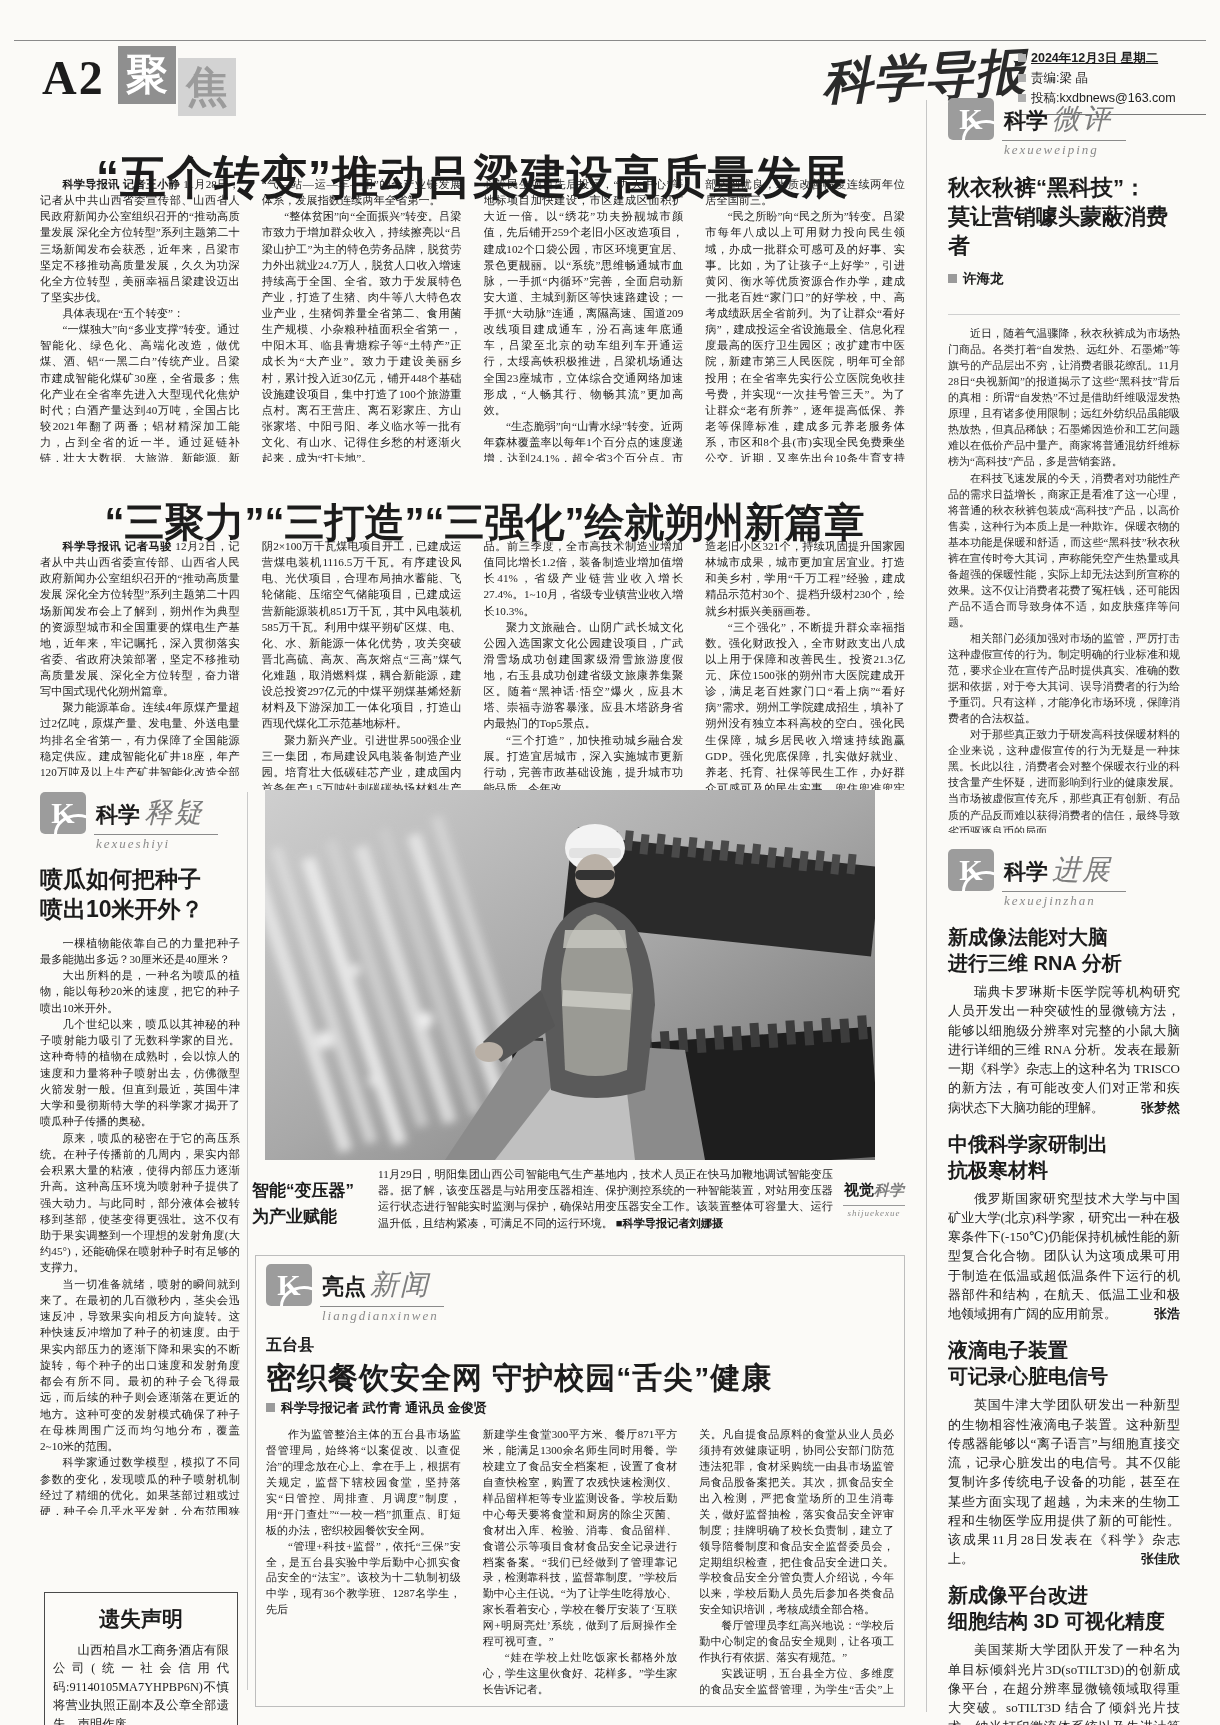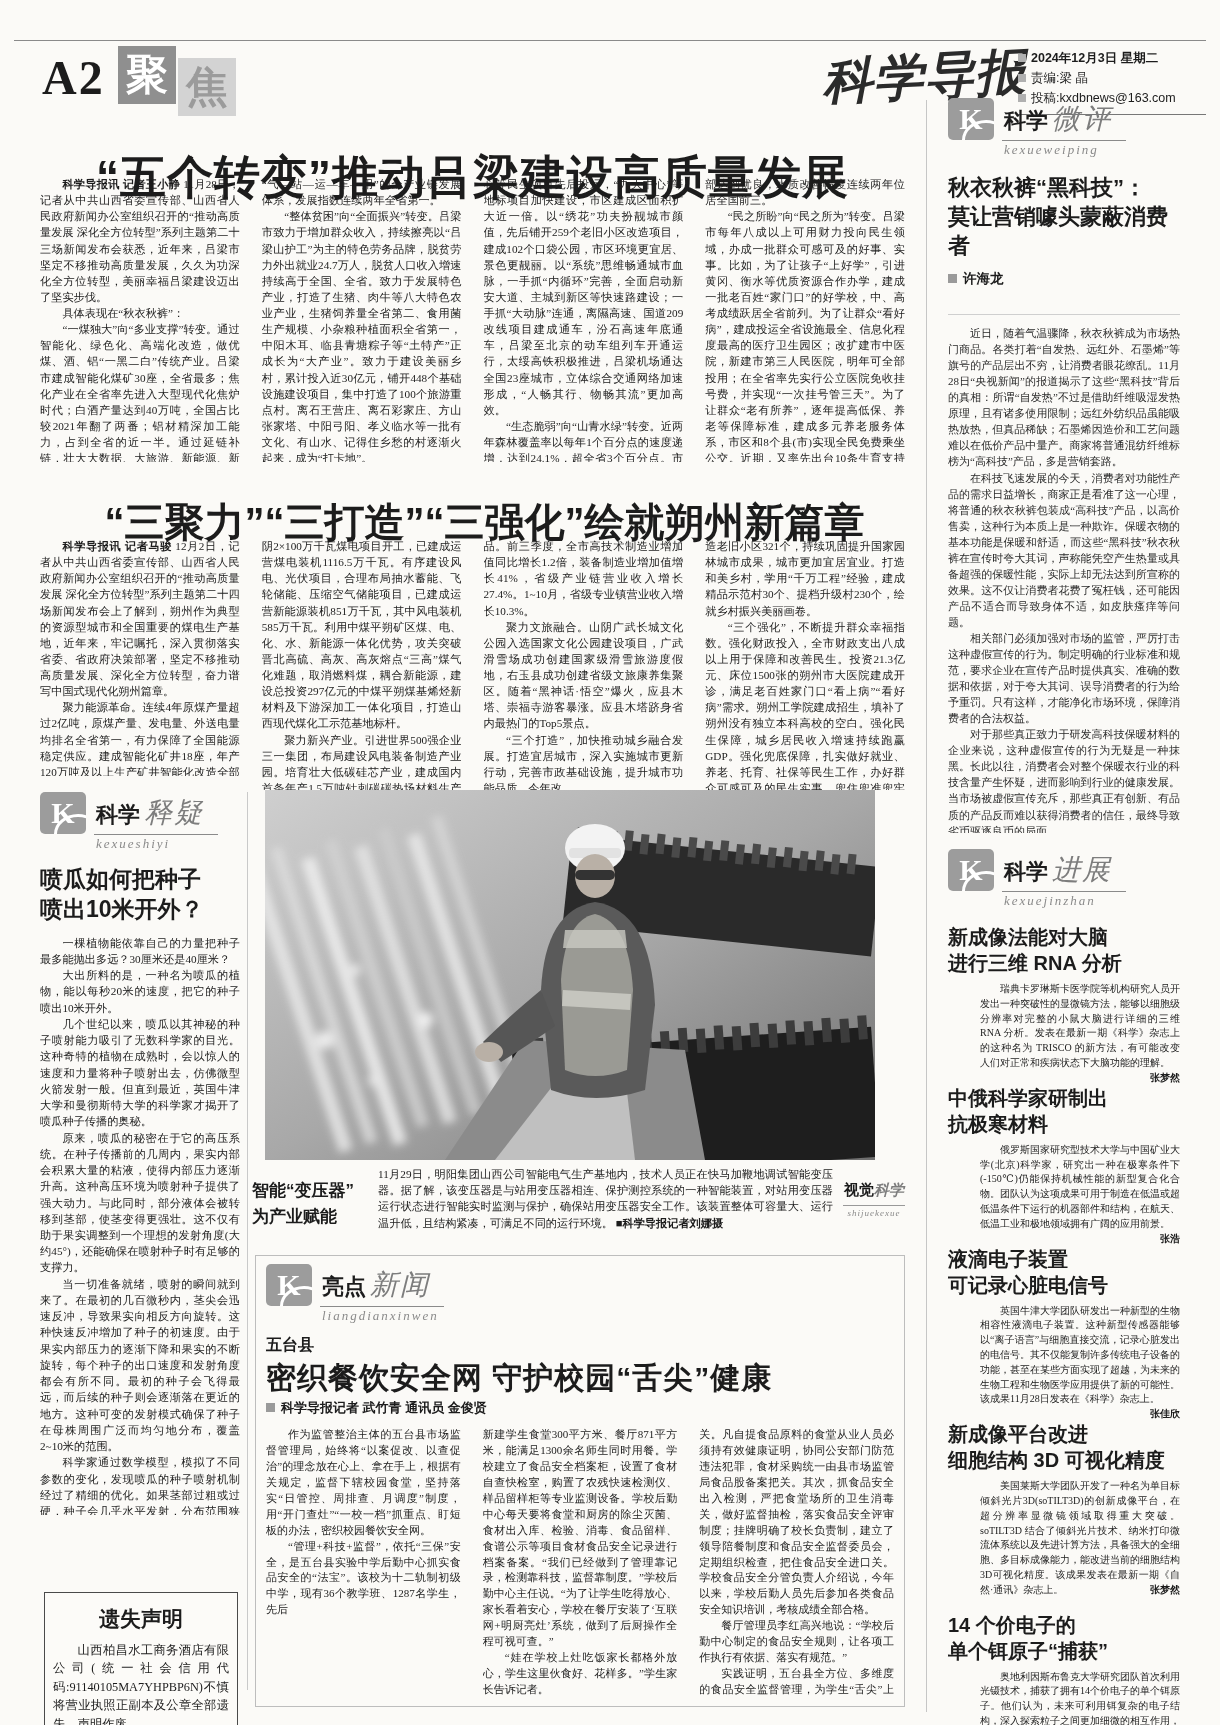--- a/index.html
+++ b/index.html
@@ -13,21 +13,21 @@
   
   .toprule{left:14px;top:40px;width:1192px;height:1px;background:#8a8a8a;}
   .edition{left:42px;top:50px;font-size:48px;font-weight:bold;letter-spacing:2px;}
   .focuswrap{left:118px;top:46px;width:130px;height:74px;}
   .focusbox{position:absolute;width:58px;height:58px;text-align:center;line-height:58px;font-size:42px;font-weight:bold;font-family:"Liberation Serif",serif;}
   .focusbox.b1{left:0;top:0;background:#8f8f8f;color:#fff;}
   .focusbox.b2{left:60px;top:12px;background:#d3d3d3;color:#9b9b9b;}
   .masthead{left:822px;top:44px;width:190px;font-size:50px;font-weight:bold;font-style:italic;transform:rotate(-3deg);letter-spacing:1px;color:#2b2b2b;white-space:nowrap;}
   .pubinfo{left:1018px;top:48px;width:188px;font-size:12.5px;line-height:20px;border-bottom:1px solid #777;padding-bottom:6px;}
   .pubinfo .sq{display:inline-block;width:8px;height:8px;background:#b0b0b0;margin-right:5px;}
-  .pubinfo .l1{font-weight:bold;}
+  .pubinfo .l1{font-weight:bold;text-decoration:underline;}
   
   .a1head{left:40px;top:116px;width:865px;text-align:center;font-size:46px;font-weight:900;letter-spacing:1px;}
   .a2head{left:52px;top:468px;width:865px;text-align:center;font-size:40px;font-weight:900;}
   
   .cols{display:flex;gap:22px;}
   .cols .col{flex:1;overflow:hidden;font-size:11.2px;line-height:1.44;text-align:justify;}
   .a1cols{left:40px;top:176px;width:865px;height:286px;}
   .a2cols{left:40px;top:538px;width:865px;height:252px;}
   .a2cols .col:first-child{height:238px;}
   .para{margin:0;text-indent:2em;}
@@ -48,21 +48,21 @@
   .vsep1{left:926px;top:100px;width:1px;height:1612px;background:#c6c6c6;}
   .vsep2{left:247px;top:792px;width:1px;height:898px;background:#c9c9c9;}
   .rail{left:948px;top:98px;width:232px;}
   .wp-head2{margin-top:14px;font-size:22px;font-weight:900;line-height:1.32;}
   .wp-author{margin-top:10px;font-weight:bold;font-size:13.5px;font-family:"Liberation Sans","DejaVu Sans",sans-serif;border-bottom:1px solid #cfcfcf;padding-bottom:26px;}
   .wp-author .sq{display:inline-block;width:9px;height:9px;background:#9a9a9a;margin-right:6px;}
   .wp-body{margin-top:10px;height:508px;overflow:hidden;font-size:11px;line-height:1.46;text-align:justify;color:#2a2a2a;}
   .jz-sec{margin-top:16px;}
   .jz-item{margin-top:14px;}
   .jz-item h3{margin:0 0 6px 0;font-size:20px;line-height:1.3;font-weight:900;font-family:"Liberation Sans","DejaVu Sans",sans-serif;}
-  .jz-item .jz-body{font-size:10px;line-height:1.48;text-align:justify;margin-left:32px;}
+  .jz-item .jz-body{font-size:13px;line-height:1.48;text-align:justify;}
   
   .sy-sec{left:40px;top:792px;width:200px;}
   .sy-head2{margin-top:12px;font-size:23px;font-weight:900;line-height:1.3;}
   .sy-body{margin-top:10px;height:580px;overflow:hidden;font-size:11.2px;line-height:1.45;text-align:justify;}
   .lost{left:44px;top:1592px;width:176px;border:1.5px solid #4a4a4a;padding:10px 8px 14px 8px;background:#fcfbf8;}
   .lost h3{margin:2px 0 8px 0;text-align:center;font-size:21px;font-weight:900;font-family:"Liberation Sans","DejaVu Sans",sans-serif;}
   .lost p{margin:0;font-size:12.3px;line-height:1.5;text-align:justify;text-indent:2em;}
   
   .photo{left:265px;top:790px;width:610px;height:370px;background:#777;overflow:hidden;}
   .capside{left:252px;top:1178px;width:118px;font-size:17px;font-weight:900;line-height:1.55;font-family:"Liberation Sans","DejaVu Sans",sans-serif;}
@@ -95,21 +95,21 @@
 <div class="abs pubinfo sans">
   <div class="l1"><span class="sq"></span><span>2024年12月3日 星期二</span></div>
   <div><span class="sq"></span><span>责编:梁 晶</span></div>
   <div><span class="sq"></span><span>投稿:kxdbnews@163.com</span></div>
 </div>
 
 <h1 class="abs a1head sans">“五个转变”推动吕梁建设高质量发展</h1>
 <div class="abs cols a1cols">
     <div class="col">
       <p class="para"><strong>科学导报讯 记者王小静</strong> 11月28日，记者从中共山西省委宣传部、山西省人民政府新闻办公室组织召开的“推动高质量发展 深化全方位转型”系列主题第二十三场新闻发布会获悉，近年来，吕梁市坚定不移推动高质量发展，久久为功深化全方位转型，美丽幸福吕梁建设迈出了坚实步伐。</p>
-      <p class="para">具体表现在“秋衣秋裤”：</p>
+      <p class="para">具体表现在“五个转变”：</p>
       <p class="para">“一煤独大”向“多业支撑”转变。通过智能化、绿色化、高端化改造，做优煤、酒、铝“一黑二白”传统产业。吕梁市建成智能化煤矿30座，全省最多；焦化产业在全省率先进入大型现代化焦炉时代；白酒产量达到40万吨，全国占比较2021年翻了两番；铝材精深加工能力，占到全省的近一半。通过延链补链，壮大大数据、大旅游、新能源、新材料、新装备“两大三新”新兴产业，打造了一批叫得响、有影响的产品。抢抓先机、抢滩布局，培育发展未来产业。这两年，氢能产业已初步形成</p>
     </div>
     <div class="col">
       <p class="para noind">“气—站—运—车—用”的全产业链发展体系，发展指数连续两年全省第一。</p>
       <p class="para">“整体贫困”向“全面振兴”转变。吕梁市致力于增加群众收入，持续擦亮以“吕梁山护工”为主的特色劳务品牌，脱贫劳力外出就业24.7万人，脱贫人口收入增速持续高于全国、全省。致力于发展特色产业，打造了生猪、肉牛等八大特色农业产业，生猪饲养量全省第二、食用菌生产规模、小杂粮种植面积全省第一，中阳木耳、临县青塘粽子等“土特产”正成长为“大产业”。致力于建设美丽乡村，累计投入近30亿元，铺开448个基础设施建设项目，集中打造了100个旅游重点村。离石王营庄、离石彩家庄、方山张家塔、中阳弓阳、孝义临水等一批有文化、有山水、记得住乡愁的村逐渐火起来，成为“打卡地”。</p>
     </div>
     <div class="col">
       <p class="para noind">心等民生项目先后投运，“九大中心”等地标项目加快建设，市区建成区面积扩大近一倍。以“绣花”功夫扮靓城市颜值，先后铺开259个老旧小区改造项目，建成102个口袋公园，市区环境更宜居、景色更靓丽。以“系统”思维畅通城市血脉，一手抓“内循环”完善，全面启动新安大道、主城到新区等快速路建设；一手抓“大动脉”连通，离隰高速、国道209改线项目建成通车，汾石高速年底通车，吕梁至北京的动车组列车开通运行，太绥高铁积极推进，吕梁机场通达全国23座城市，立体综合交通网络加速形成，“人畅其行、物畅其流”更加高效。</p>
       <p class="para">“生态脆弱”向“山青水绿”转变。近两年森林覆盖率以每年1个百分点的速度递增，达到24.1%，超全省3个百分点。市区空气质量保持全省前列，在汾渭平原11个市中，连续3年PM2.5平均浓度最低、重污染天数最少。全市9条河流15个国考断面，全</p>
     </div>

